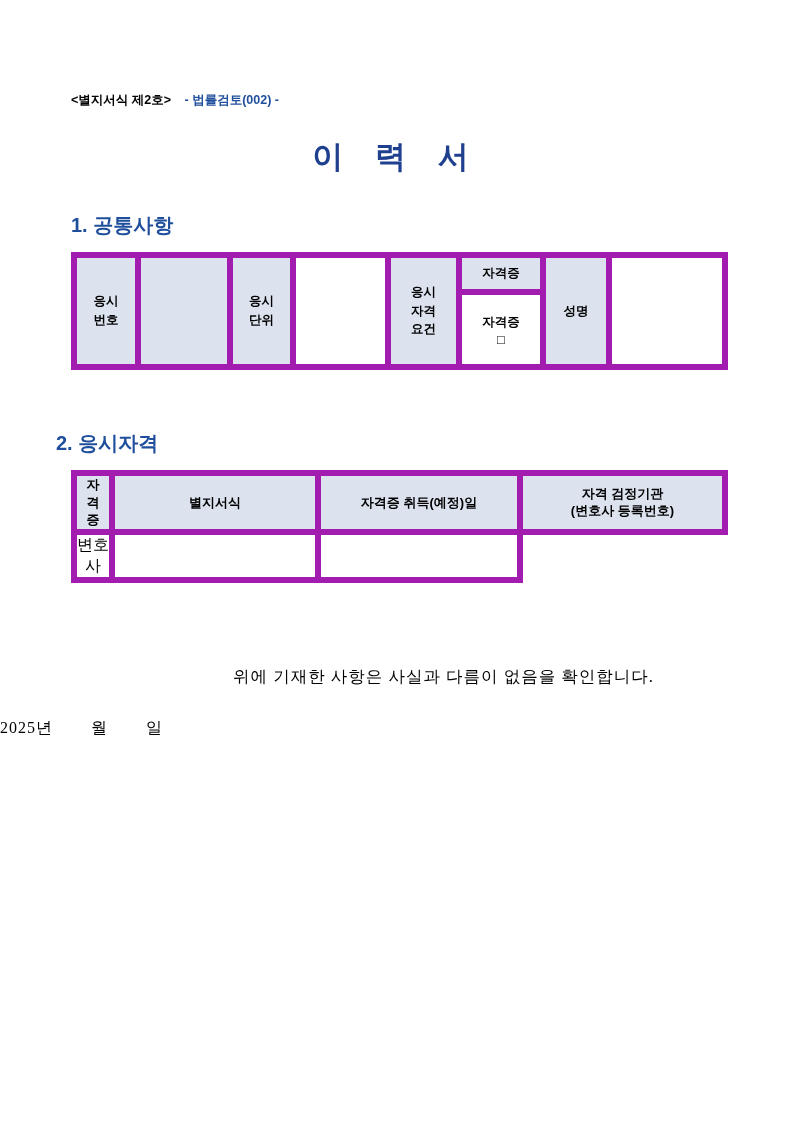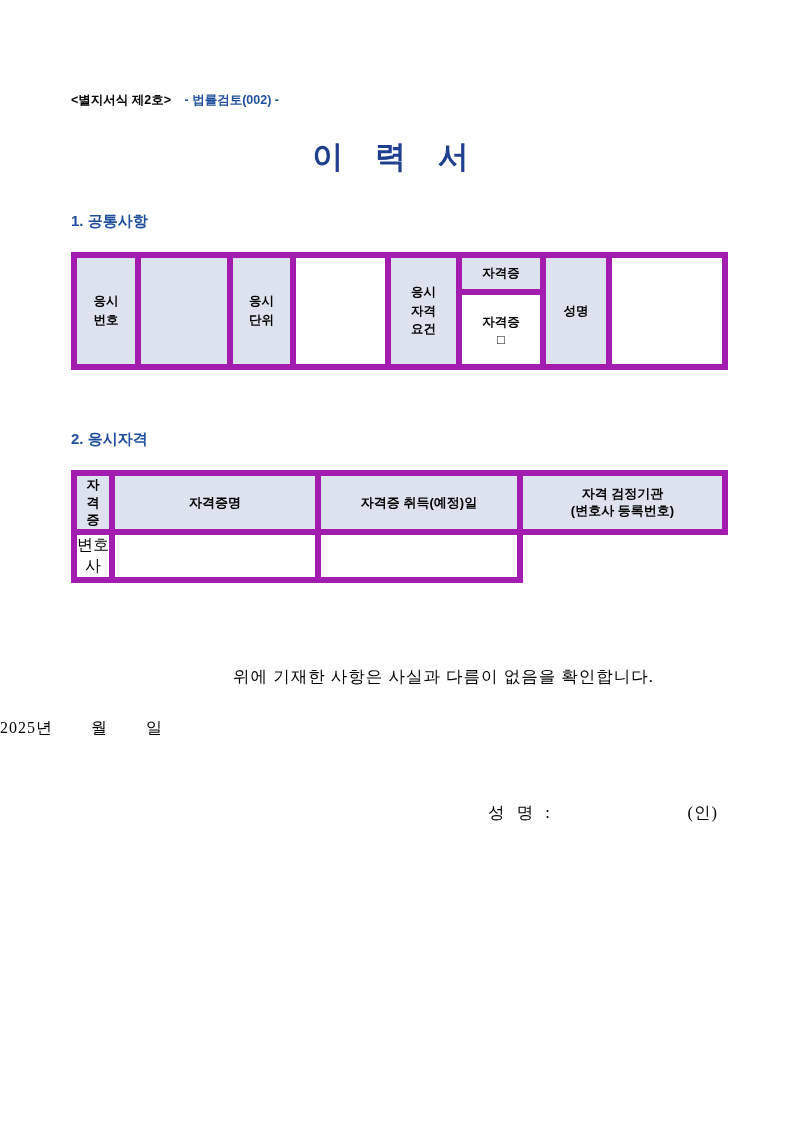--- a/index.html
+++ b/index.html
@@ -51,27 +51,27 @@
     font-size: 31px;
     font-weight: bold;
     letter-spacing: 12px;
     color: #1f3f8f;
   }
 
   
   .section-heading {
     position: absolute;
     font-family: "Liberation Sans", sans-serif;
-    font-size: 15px;
+    font-size: 20px;
     font-weight: bold;
     color: #1f4e9c;
     white-space: nowrap;
   }
   #sec1-heading { top: 212px; left: 71px; }
-  #sec2-heading { top: 430px; left: 71px; }
+  #sec2-heading { top: 430px; left: 56px; }
 
   
   table.grid {
     position: absolute;
     border-collapse: collapse;
     table-layout: fixed;
     font-family: "Liberation Sans", sans-serif;
     font-size: 12.5px;
   }
   table.grid td, table.grid th {
@@ -236,21 +236,21 @@
       <col style="width:202px">
       <col style="width:205px">
     </colgroup>
     <thead>
       <tr>
         <th class="shaded vert-label" rowspan="2">
           <span>자</span>
             <span>격</span>
             <span>증</span>
         </th>
-        <th class="shaded">자격증명</th>
+        <th class="shaded">별지서식</th>
         <th class="shaded">자격증 취득(예정)일</th>
         <th class="shaded">자격 검정기관<br>(변호사 등록번호)</th>
       </tr>
     </thead>
     <tbody>
       <tr>
         <td class="plain">변호사</td>
         <td class="plain"></td>
         <td class="plain"></td>
       </tr>
@@ -260,20 +260,14 @@
   <div class="statement">위에 기재한 사항은 사실과 다름이 없음을 확인합니다.</div>
 
   <div class="date-line">
     <span>2025년</span>
     <span class="gap"></span>
     <span>월</span>
     <span class="gap"></span>
     <span>일</span>
   </div>
 
-  <div class="sign-line">
-    <div class="sign-inner">
-      <span class="sign-name">성   명 :</span>
-      <span class="sign-seal">(인)</span>
-    </div>
-  </div>
 
 </div>
 
 </body></html>

